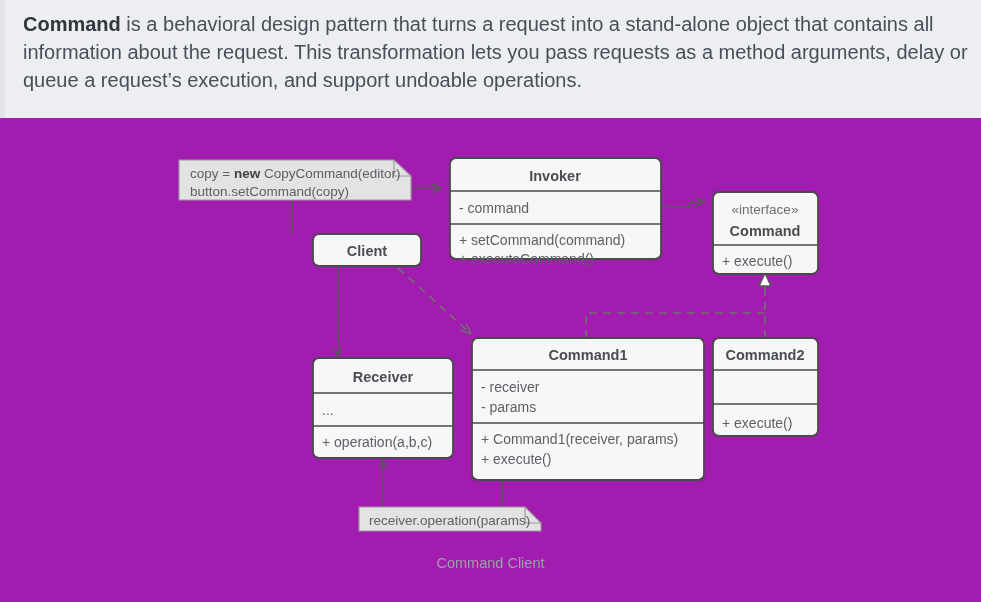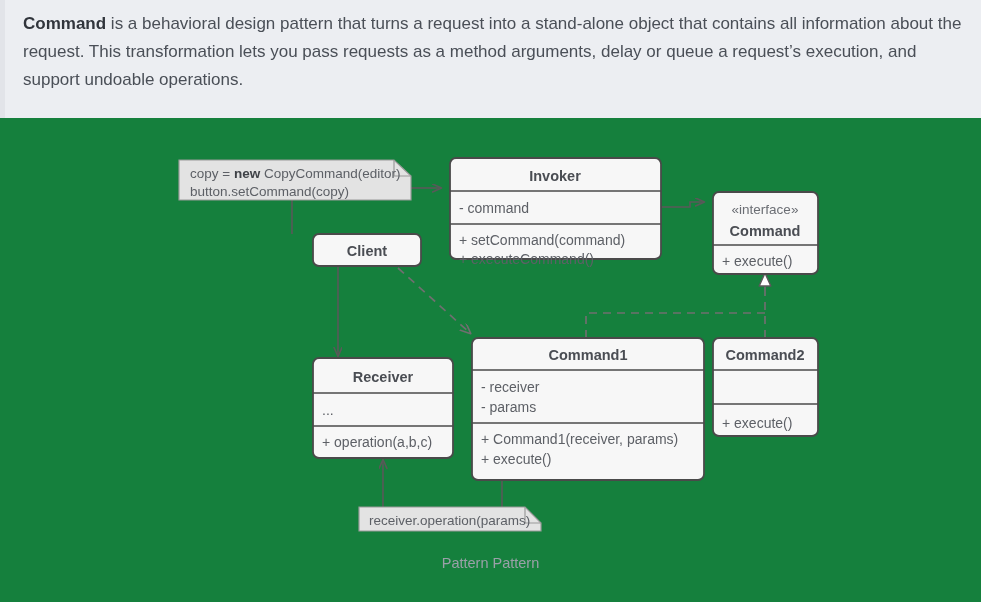--- a/index.html
+++ b/index.html
@@ -24,38 +24,38 @@
     height: 118px;
     background: #eceef2;
     box-sizing: border-box;
     border-left: 5px solid #e2e4e9;
   }
   #intro-text {
     position: absolute;
     left: 18px;
     top: 10px;
     width: 950px;
-    font-size: 17px;
+    font-size: 20px;
     line-height: 28px;
     color: #4a4f57;
     font-family: "Liberation Sans", sans-serif;
   }
   #intro-text .lead {
     font-weight: bold;
     color: #31353c;
   }
 
   
   #diagram-area {
     position: absolute;
     left: 0;
     top: 118px;
     width: 981px;
     height: 484px;
-    background: #15803d;
+    background: #a21caf;
   }
   #diagram-svg {
     position: absolute;
     left: 0;
     top: 0;
   }
 
   
   #caption-block {
     position: absolute;
@@ -189,14 +189,14 @@
                L541,413 L541,413 L541,413 L541,413 L541,413 L541,413 Z M359,389 L525,389
                L541,405 L541,413 L541,413 L541,413 L541,413 Z" fill="none" stroke="none"></path>
       <path d="M359,389 L525,389 L541,405 L541,413 L541,413 L541,413 L541,413 L359,413 Z" fill="#e3e3e3" stroke="#9a9a9a" stroke-width="1.2"></path>
       <path d="M525,389 L525,405 L541,405" fill="none" stroke="#9a9a9a" stroke-width="1.2"></path>
       <text x="369" y="407" font-family="'Liberation Sans', sans-serif" font-size="13.5" fill="#5d6066">receiver.operation(params)</text>
     </g>
   </svg>
 </div>
 
 <div id="caption-block">
-  <div class="caption-line">Pattern Pattern</div>
+  <div class="caption-line">Command Client</div>
 </div>
 
 </body></html>

